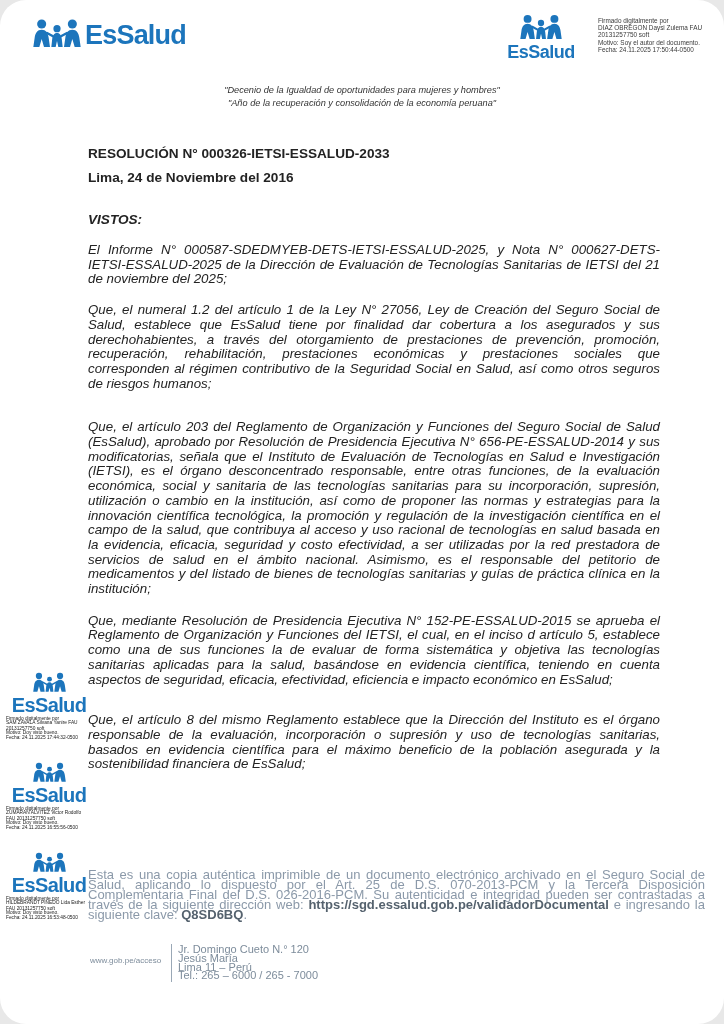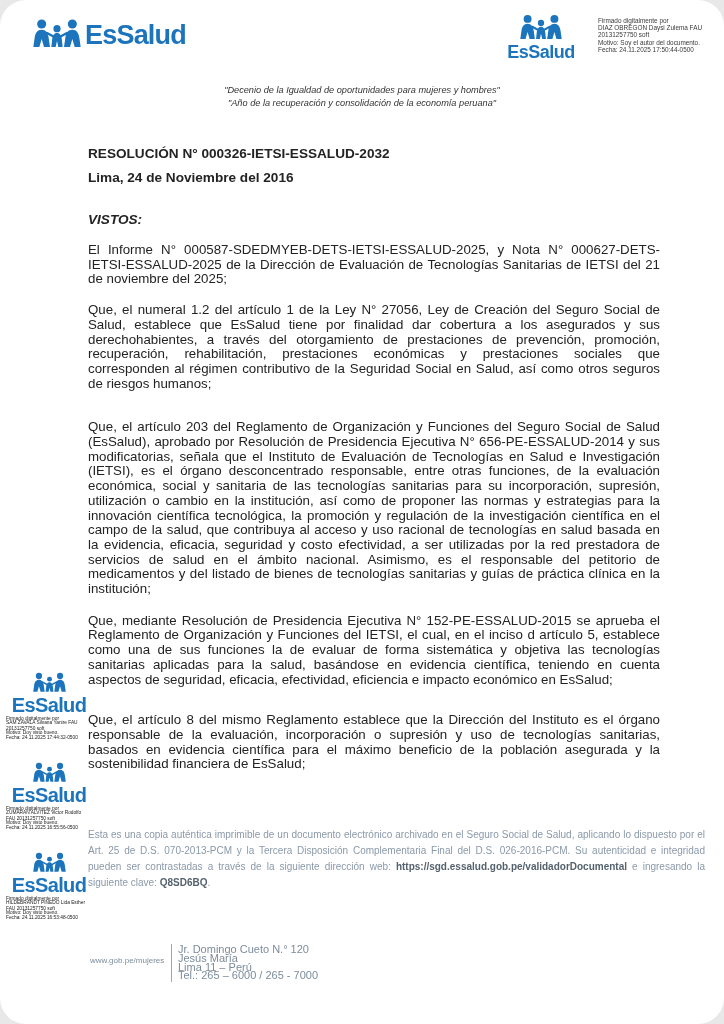--- a/index.html
+++ b/index.html
@@ -46,21 +46,21 @@
   .content{
     position:absolute;left:88px;top:146px;width:572px;
     font-size:13.3px;line-height:14.7px;text-align:justify;color:#232323;
   }
   .content h1,.content h2,.content .date{
     font-size:13.6px;font-weight:bold;margin:0;line-height:15px;text-align:left;
   }
   .content .date{margin-top:9px;}
   .content h2.vistos{margin-top:27px;font-style:italic;}
   .content h2.considerando{margin-top:26px;}
-  .content p{margin:16px 0 0 0;}
+  .content p{margin:16px 0 0 0;font-style:italic;}
   .content p.gap-lg{margin-top:29px;}
   .content p.gap-md{margin-top:17px;}
   .content p.gap-xl{margin-top:26px;}
   
   .stamp{
     position:absolute;left:6px;width:86px;
   }
   .stamp.s1{top:672px;}
   .stamp.s2{top:762px;}
   .stamp.s3{top:852px;}
@@ -68,22 +68,22 @@
   .stamp .fam{width:33px;height:23px;}
   .stamp .wordmark{font-size:20px;font-weight:bold;letter-spacing:-0.6px;line-height:20px;}
   .stamp .sig{
     width:115px;margin-top:1px;
     font-size:6.4px;line-height:6.3px;color:#1a1a1a;
     white-space:pre-line;
     transform:scale(0.75);transform-origin:0 0;
   }
   
   .legal{
-    position:absolute;left:88px;top:827px;width:617px;
-    font-size:10px;line-height:16px;text-align:justify;
+    position:absolute;left:88px;top:870px;width:617px;
+    font-size:13px;line-height:10px;text-align:justify;
     color:#8b99a9;
   }
   .legal b{color:#55626e;}
   .foot-www{
     position:absolute;left:90px;top:956px;width:78px;
     font-size:8px;color:#7d8c9b;
   }
   .foot-divider{
     position:absolute;left:171px;top:944px;width:1px;height:38px;
     background:#9aa8b6;
@@ -133,21 +133,21 @@
 20131257750 soft
 Motivo: Soy el autor del documento.
 Fecha: 24.11.2025 17:50:44-0500</div>
 
   <div class="quotes">
     <div>"Decenio de la Igualdad de oportunidades para mujeres y hombres"</div>
     <div>"Año de la recuperación y consolidación de la economía peruana"</div>
   </div>
 
   <main class="content">
-    <h1>RESOLUCIÓN N° 000326-IETSI-ESSALUD-2032</h1>
+    <h1>RESOLUCIÓN N° 000326-IETSI-ESSALUD-2033</h1>
     <div class="date">Lima, 24 de Noviembre del 2016</div>
 
     <h2 class="vistos">VISTOS:</h2>
     <p>El Informe N° 000587-SDEDMYEB-DETS-IETSI-ESSALUD-2025, y Nota N° 000627-DETS-IETSI-ESSALUD-2025 de la Dirección de Evaluación de Tecnologías Sanitarias de IETSI del 21 de noviembre del 2025;</p>
 
     <p>Que, el numeral 1.2 del artículo 1 de la Ley N° 27056, Ley de Creación del Seguro Social de Salud, establece que EsSalud tiene por finalidad dar cobertura a los asegurados y sus derechohabientes, a través del otorgamiento de prestaciones de prevención, promoción, recuperación, rehabilitación, prestaciones económicas y prestaciones sociales que corresponden al régimen contributivo de la Seguridad Social en Salud, así como otros seguros de riesgos humanos;</p>
     <p class="gap-lg">Que, el artículo 203 del Reglamento de Organización y Funciones del Seguro Social de Salud (EsSalud), aprobado por Resolución de Presidencia Ejecutiva N° 656-PE-ESSALUD-2014 y sus modificatorias, señala que el Instituto de Evaluación de Tecnologías en Salud e Investigación (IETSI), es el órgano desconcentrado responsable, entre otras funciones, de la evaluación económica, social y sanitaria de las tecnologías sanitarias para su incorporación, supresión, utilización o cambio en la institución, así como de proponer las normas y estrategias para la innovación científica tecnológica, la promoción y regulación de la investigación científica en el campo de la salud, que contribuya al acceso y uso racional de tecnologías en salud basada en la evidencia, eficacia, seguridad y costo efectividad, a ser utilizadas por la red prestadora de servicios de salud en el ámbito nacional. Asimismo, es el responsable del petitorio de medicamentos y del listado de bienes de tecnologías sanitarias y guías de práctica clínica en la institución;</p>
     <p class="gap-md">Que, mediante Resolución de Presidencia Ejecutiva N° 152-PE-ESSALUD-2015 se aprueba el Reglamento de Organización y Funciones del IETSI, el cual, en el inciso d artículo 5, establece como una de sus funciones la de evaluar de forma sistemática y objetiva las tecnologías sanitarias aplicadas para la salud, basándose en evidencia científica, teniendo en cuenta aspectos de seguridad, eficacia, efectividad, eficiencia e impacto económico en EsSalud;</p>
     <p class="gap-xl">Que, el artículo 8 del mismo Reglamento establece que la Dirección del Instituto es el órgano responsable de la evaluación, incorporación o supresión y uso de tecnologías sanitarias, basados en evidencia científica para el máximo beneficio de la población asegurada y la sostenibilidad financiera de EsSalud;</p>
   </main>
@@ -189,20 +189,20 @@
     </div>
     <div class="sig">Firmado digitalmente por
 HILDEBRANDT PINEDO Lida Esther
 FAU 20131257750 soft
 Motivo: Doy visto bueno.
 Fecha: 24.11.2025 16:53:48-0500</div>
   </div>
 
   <div class="legal"><span>Esta es una copia auténtica imprimible de un documento electrónico archivado en el Seguro Social de Salud, aplicando lo dispuesto por el Art. 25 de D.S. 070-2013-PCM y la Tercera Disposición Complementaria Final del D.S. 026-2016-PCM. Su autenticidad e integridad pueden ser contrastadas a través de la siguiente dirección web: </span><b>https://sgd.essalud.gob.pe/validadorDocumental</b><span> e ingresando la siguiente clave: </span><b>Q8SD6BQ</b><span>.</span></div>
 
-  <div class="foot-www">www.gob.pe/mujeres</div>
+  <div class="foot-www">www.gob.pe/acceso</div>
   <div class="foot-divider"></div>
   <div class="foot-address">Jr. Domingo Cueto N.° 120
 Jesús María
 Lima 11 – Perú
 Tel.: 265 – 6000 / 265 - 7000</div>
 
 </div>
 
 </body></html>

